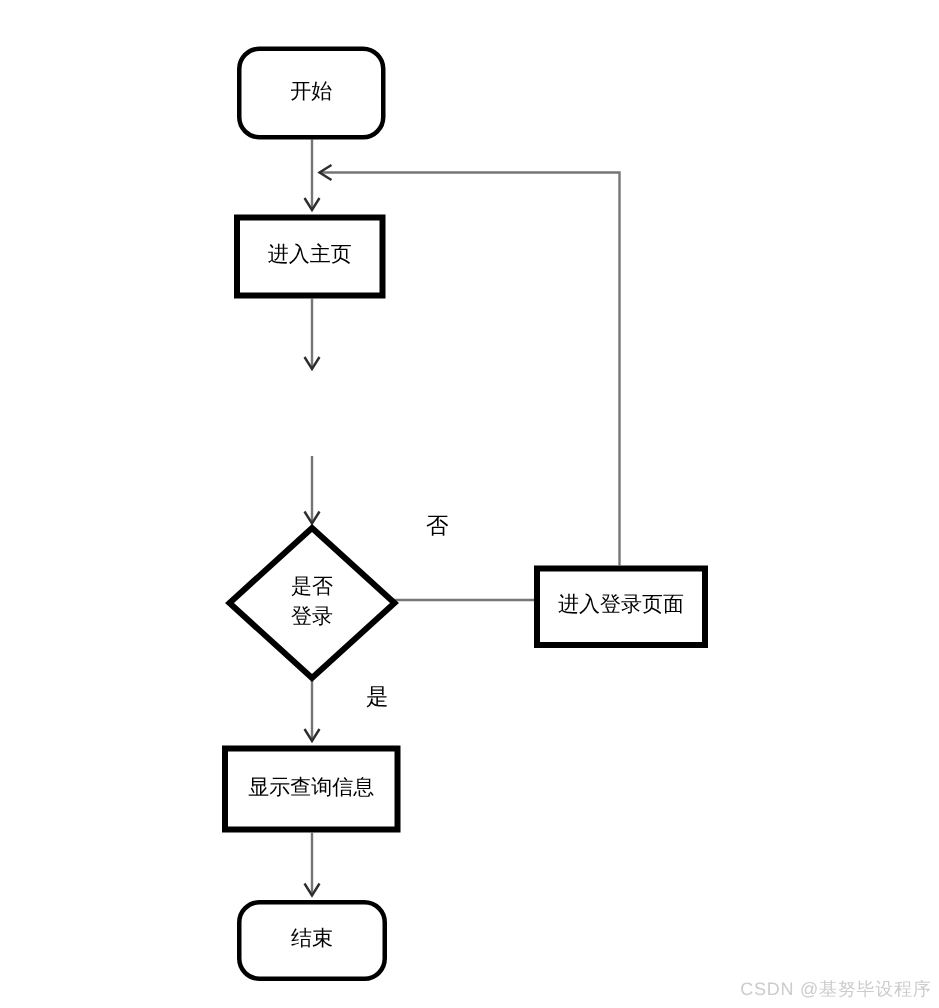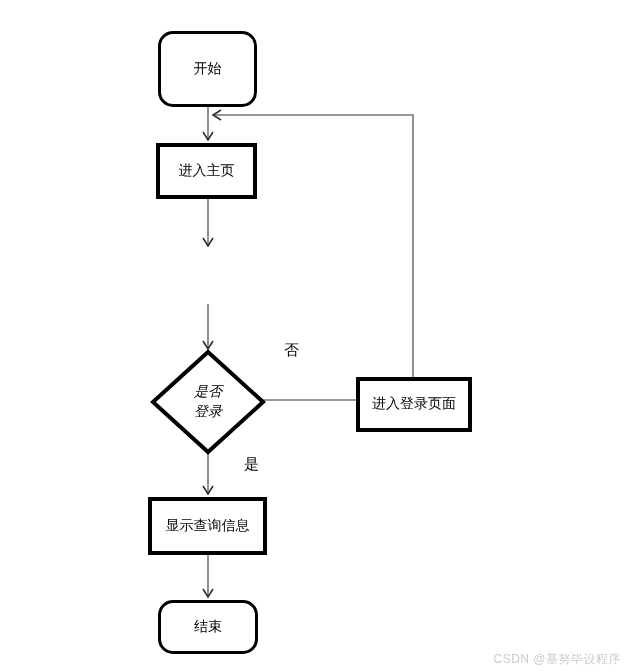--- a/index.html
+++ b/index.html
@@ -37,21 +37,20 @@
   .terminator {
     border: 3px solid #000000;
     border-radius: 15px;
   }
   .process {
     border: 4px solid #000000;
   }
   .decision-label {
     background: transparent;
     border: none;
-    font-style: italic;
   }
   .node .label-inner {
     display: inline-block;
   }
   .edge-label {
     position: absolute;
     font-size: 15px;
     color: #000000;
     background: transparent;
   }
@@ -87,21 +86,21 @@
 
     <line x1="262" y1="400" x2="356" y2="400" stroke="#767676" stroke-width="1.6"></line>
 
     <line x1="208" y1="452" x2="208" y2="494" stroke="#767676" stroke-width="1.6" marker-end="url(#chev)"></line>
 
     <line x1="208" y1="555" x2="208" y2="597" stroke="#767676" stroke-width="1.6" marker-end="url(#chev)"></line>
 
     <polygon points="208,352 263,402 208,452 153,402" fill="#ffffff" stroke="#000000" stroke-width="4" stroke-linejoin="miter"></polygon>
   </svg>
 
-  <div class="node terminator" style="left:158px; top:31px; width:99px; height:76px;">
+  <div class="node terminator" style="left:158px; top:31px; width:99px; height:62px;">
     <span class="label-inner">开始</span>
   </div>
 
   <div class="node process" style="left:156px; top:143px; width:101px; height:56px;">
     <span class="label-inner">进入主页</span>
   </div>
 
 
   <div class="node decision-label" style="left:186px; top:378px; width:44px; height:48px;">
     <span class="label-inner" style="width:34px;">是否登录</span>

